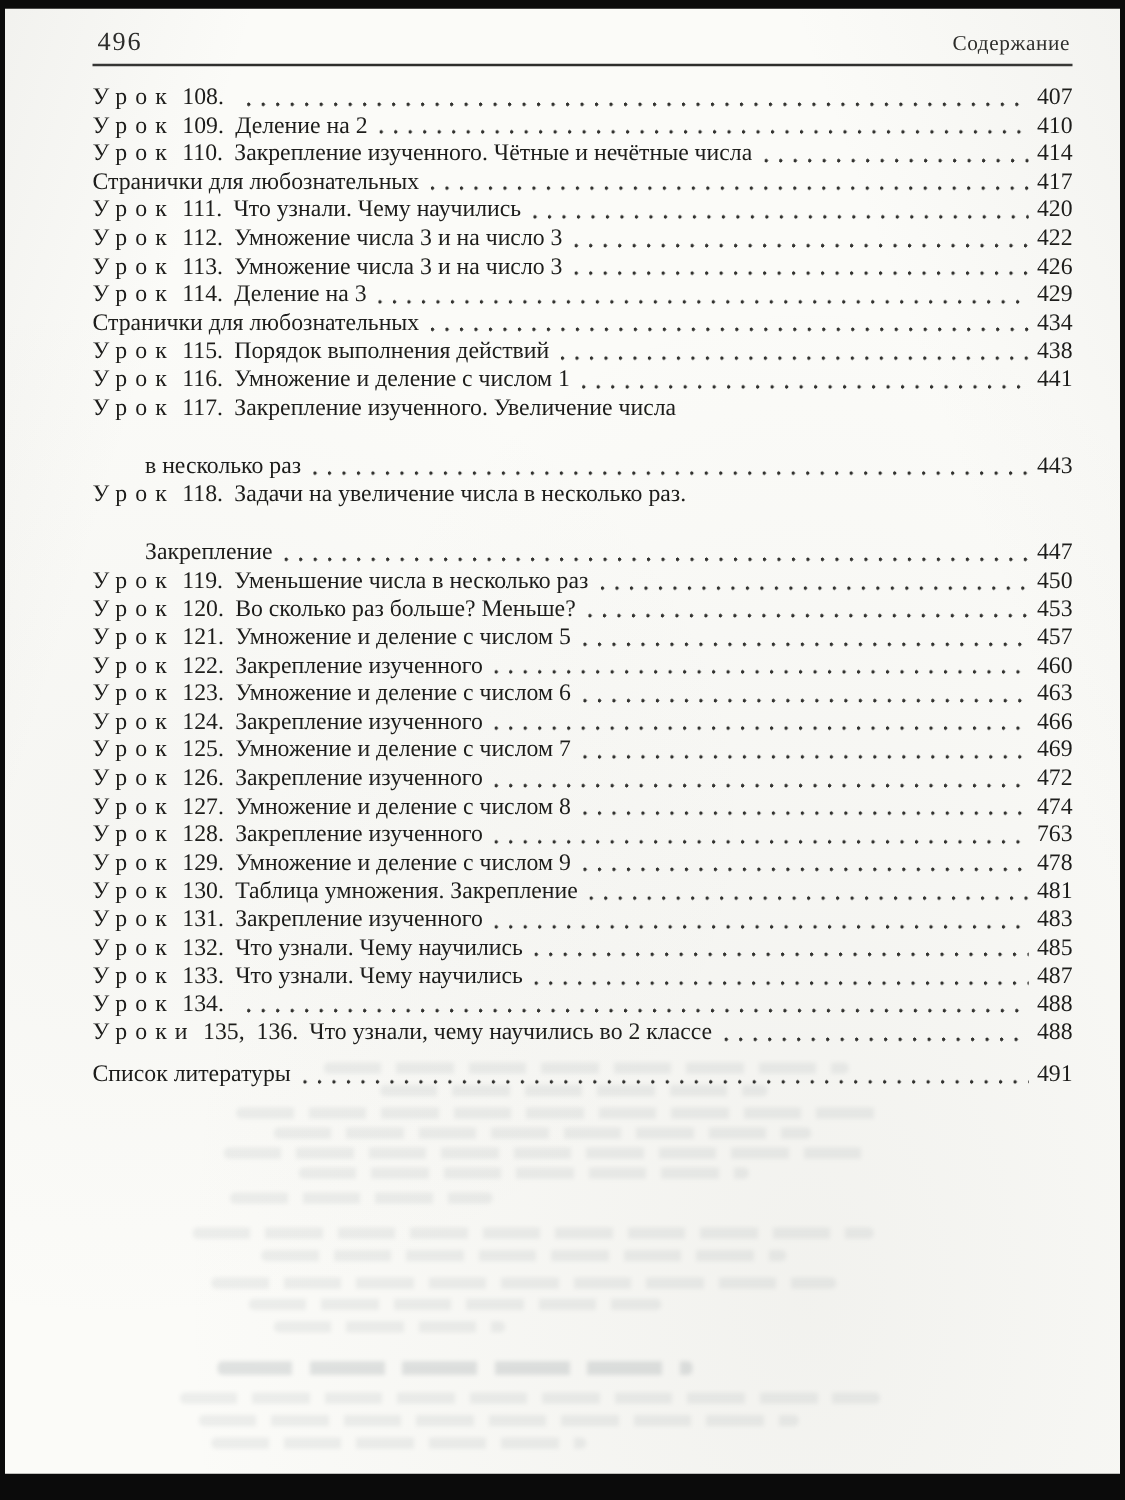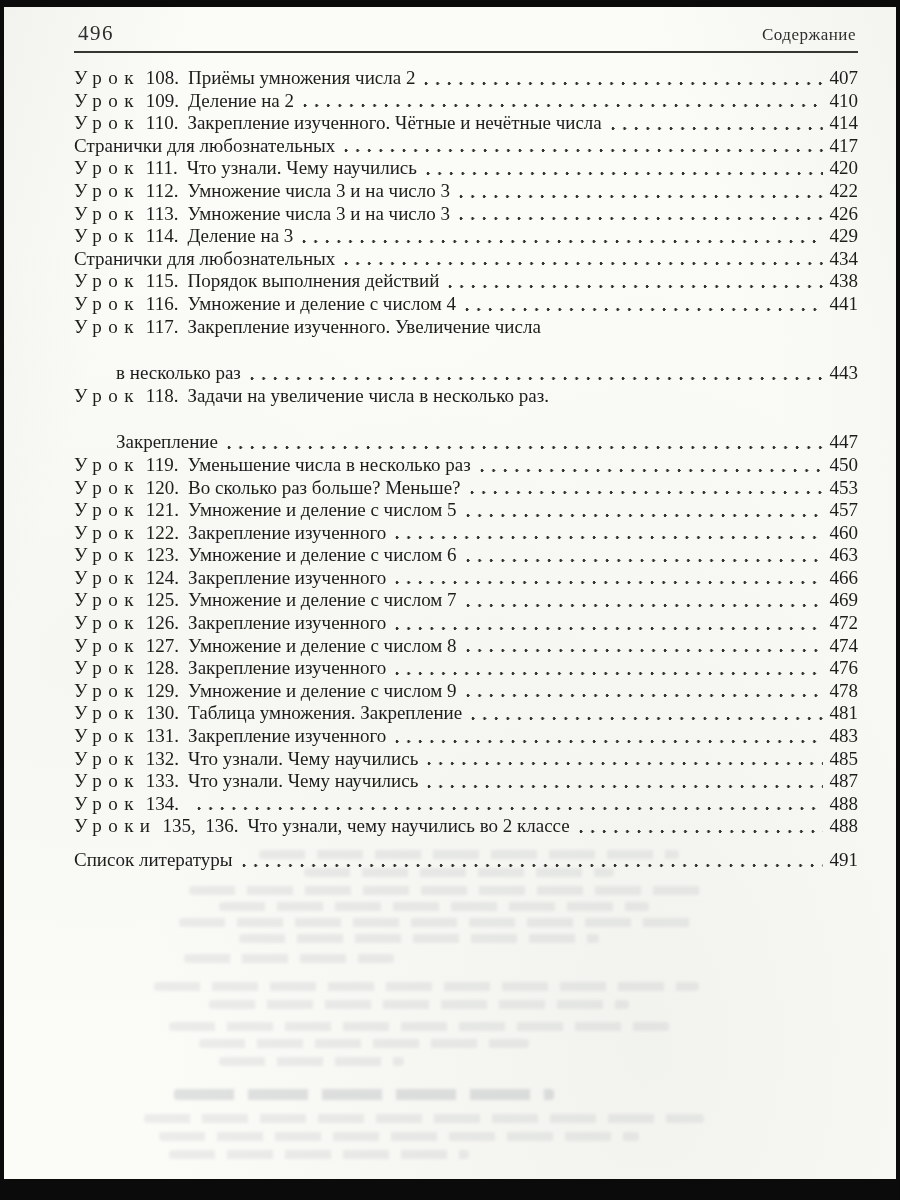--- a/index.html
+++ b/index.html
@@ -56,21 +56,21 @@
 <div class="sheet">
 
   <div class="header">
     <span class="pageno">496</span>
     <span class="htitle">Содержание</span>
   </div>
   <div class="rule"></div>
 
   <div class="toc">
       <div class="entry">
-        <div class="line"><span class="lead">Урок</span><span class="num">108.</span><span class="title">Приёмы умножения числа 2</span><span class="dots"></span><span class="pg">407</span></div>
+        <div class="line"><span class="lead">Урок</span><span class="num">108.</span><span class="dots"></span><span class="pg">407</span></div>
       </div>
       <div class="entry">
         <div class="line"><span class="lead">Урок</span><span class="num">109.</span><span class="title">Деление на 2</span><span class="dots"></span><span class="pg">410</span></div>
       </div>
       <div class="entry">
         <div class="line"><span class="lead">Урок</span><span class="num">110.</span><span class="title">Закрепление изученного. Чётные и нечётные числа</span><span class="dots"></span><span class="pg">414</span></div>
       </div>
       <div class="entry">
         <div class="line"><span class="title">Странички для любознательных</span><span class="dots"></span><span class="pg">417</span></div>
       </div>
@@ -86,21 +86,21 @@
       <div class="entry">
         <div class="line"><span class="lead">Урок</span><span class="num">114.</span><span class="title">Деление на 3</span><span class="dots"></span><span class="pg">429</span></div>
       </div>
       <div class="entry">
         <div class="line"><span class="title">Странички для любознательных</span><span class="dots"></span><span class="pg">434</span></div>
       </div>
       <div class="entry">
         <div class="line"><span class="lead">Урок</span><span class="num">115.</span><span class="title">Порядок выполнения действий</span><span class="dots"></span><span class="pg">438</span></div>
       </div>
       <div class="entry">
-        <div class="line"><span class="lead">Урок</span><span class="num">116.</span><span class="title">Умножение и деление с числом 4</span><span class="dots"></span><span class="pg">441</span></div>
+        <div class="line"><span class="lead">Урок</span><span class="num">116.</span><span class="title">Умножение и деление с числом 1</span><span class="dots"></span><span class="pg">441</span></div>
       </div>
       <div class="entry">
         <div class="line"><span class="lead">Урок</span><span class="num">117.</span><span class="title">Закрепление изученного. Увеличение числа</span></div>
         <div class="line cont"><span class="title">в несколько раз</span><span class="dots"></span><span class="pg">443</span></div>
       </div>
       <div class="entry">
         <div class="line"><span class="lead">Урок</span><span class="num">118.</span><span class="title">Задачи на увеличение числа в несколько раз.</span></div>
         <div class="line cont"><span class="title">Закрепление</span><span class="dots"></span><span class="pg">447</span></div>
       </div>
       <div class="entry">
@@ -124,21 +124,21 @@
       <div class="entry">
         <div class="line"><span class="lead">Урок</span><span class="num">125.</span><span class="title">Умножение и деление с числом 7</span><span class="dots"></span><span class="pg">469</span></div>
       </div>
       <div class="entry">
         <div class="line"><span class="lead">Урок</span><span class="num">126.</span><span class="title">Закрепление изученного</span><span class="dots"></span><span class="pg">472</span></div>
       </div>
       <div class="entry">
         <div class="line"><span class="lead">Урок</span><span class="num">127.</span><span class="title">Умножение и деление с числом 8</span><span class="dots"></span><span class="pg">474</span></div>
       </div>
       <div class="entry">
-        <div class="line"><span class="lead">Урок</span><span class="num">128.</span><span class="title">Закрепление изученного</span><span class="dots"></span><span class="pg">476</span></div>
+        <div class="line"><span class="lead">Урок</span><span class="num">128.</span><span class="title">Закрепление изученного</span><span class="dots"></span><span class="pg">763</span></div>
       </div>
       <div class="entry">
         <div class="line"><span class="lead">Урок</span><span class="num">129.</span><span class="title">Умножение и деление с числом 9</span><span class="dots"></span><span class="pg">478</span></div>
       </div>
       <div class="entry">
         <div class="line"><span class="lead">Урок</span><span class="num">130.</span><span class="title">Таблица умножения. Закрепление</span><span class="dots"></span><span class="pg">481</span></div>
       </div>
       <div class="entry">
         <div class="line"><span class="lead">Урок</span><span class="num">131.</span><span class="title">Закрепление изученного</span><span class="dots"></span><span class="pg">483</span></div>
       </div>

